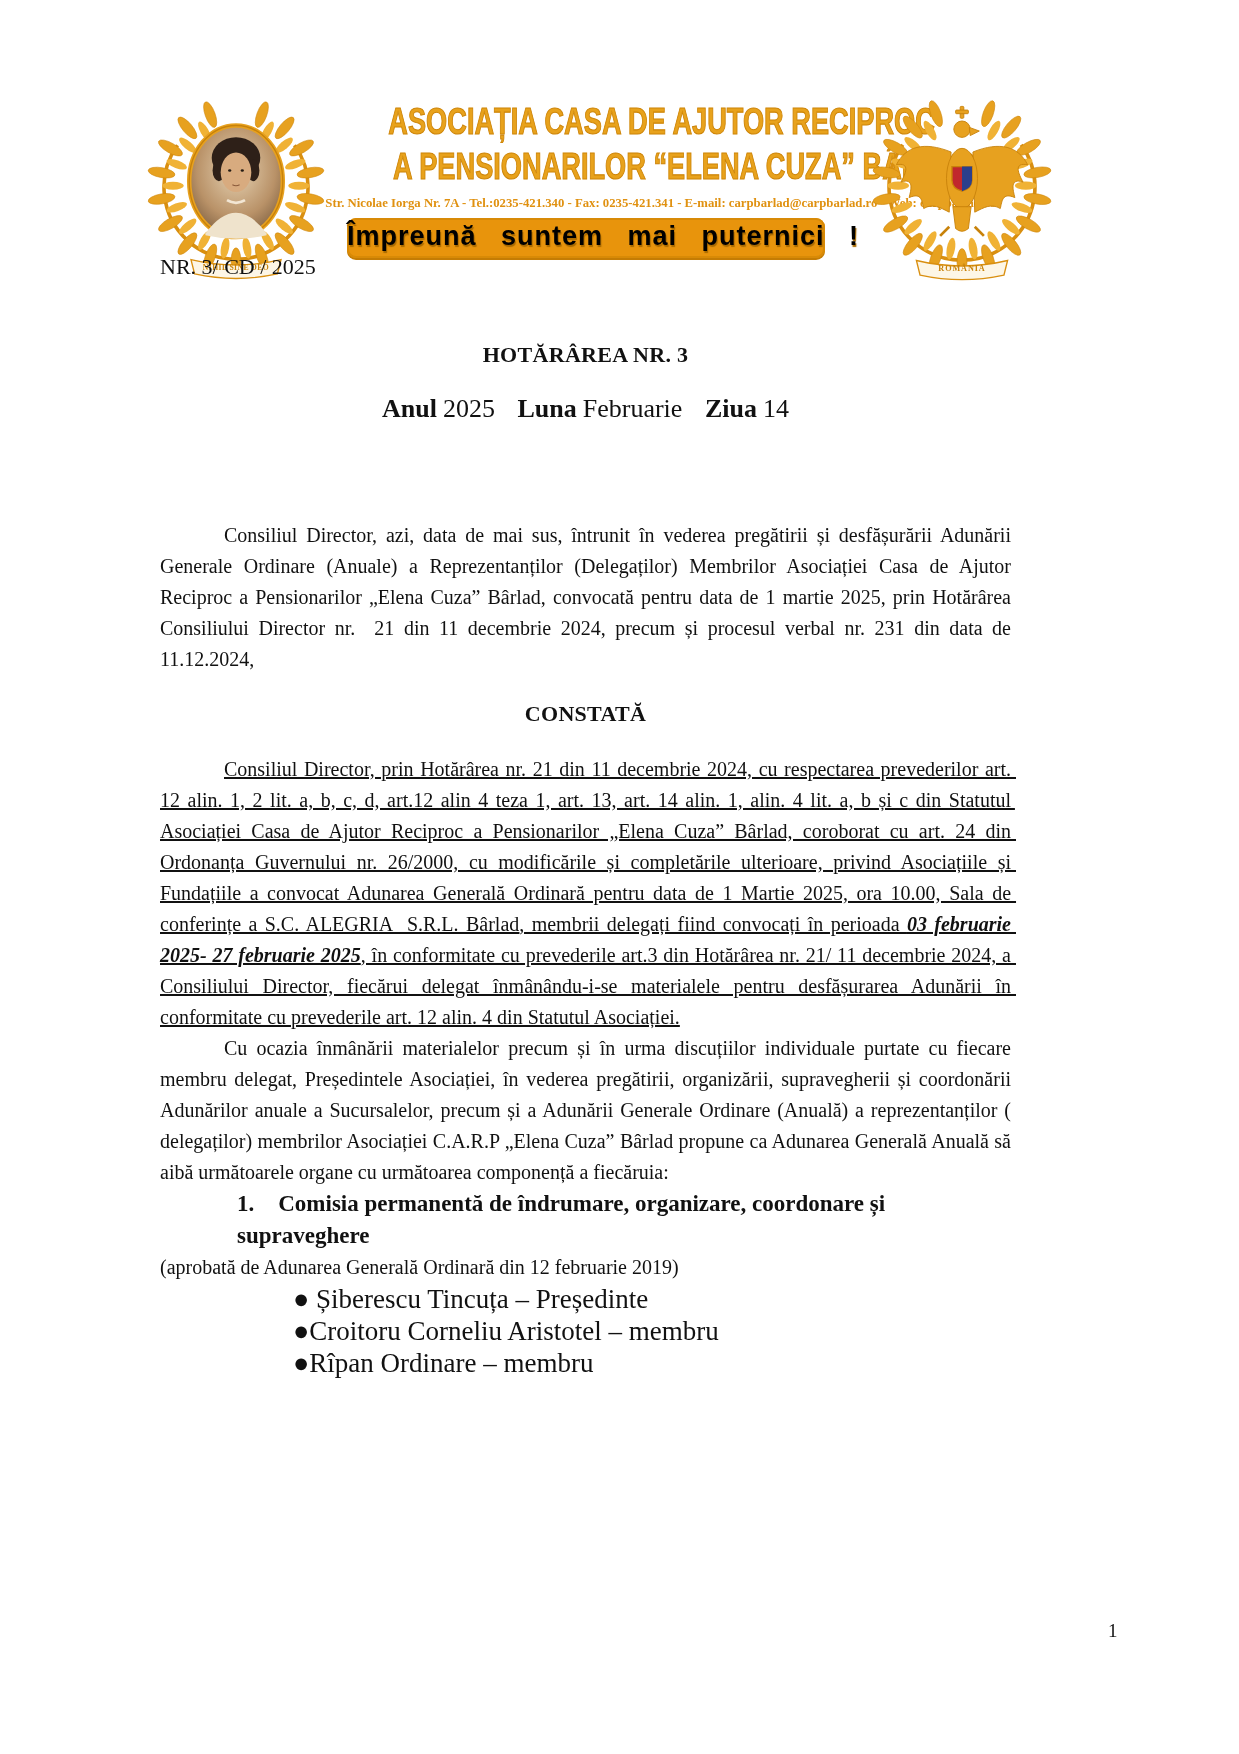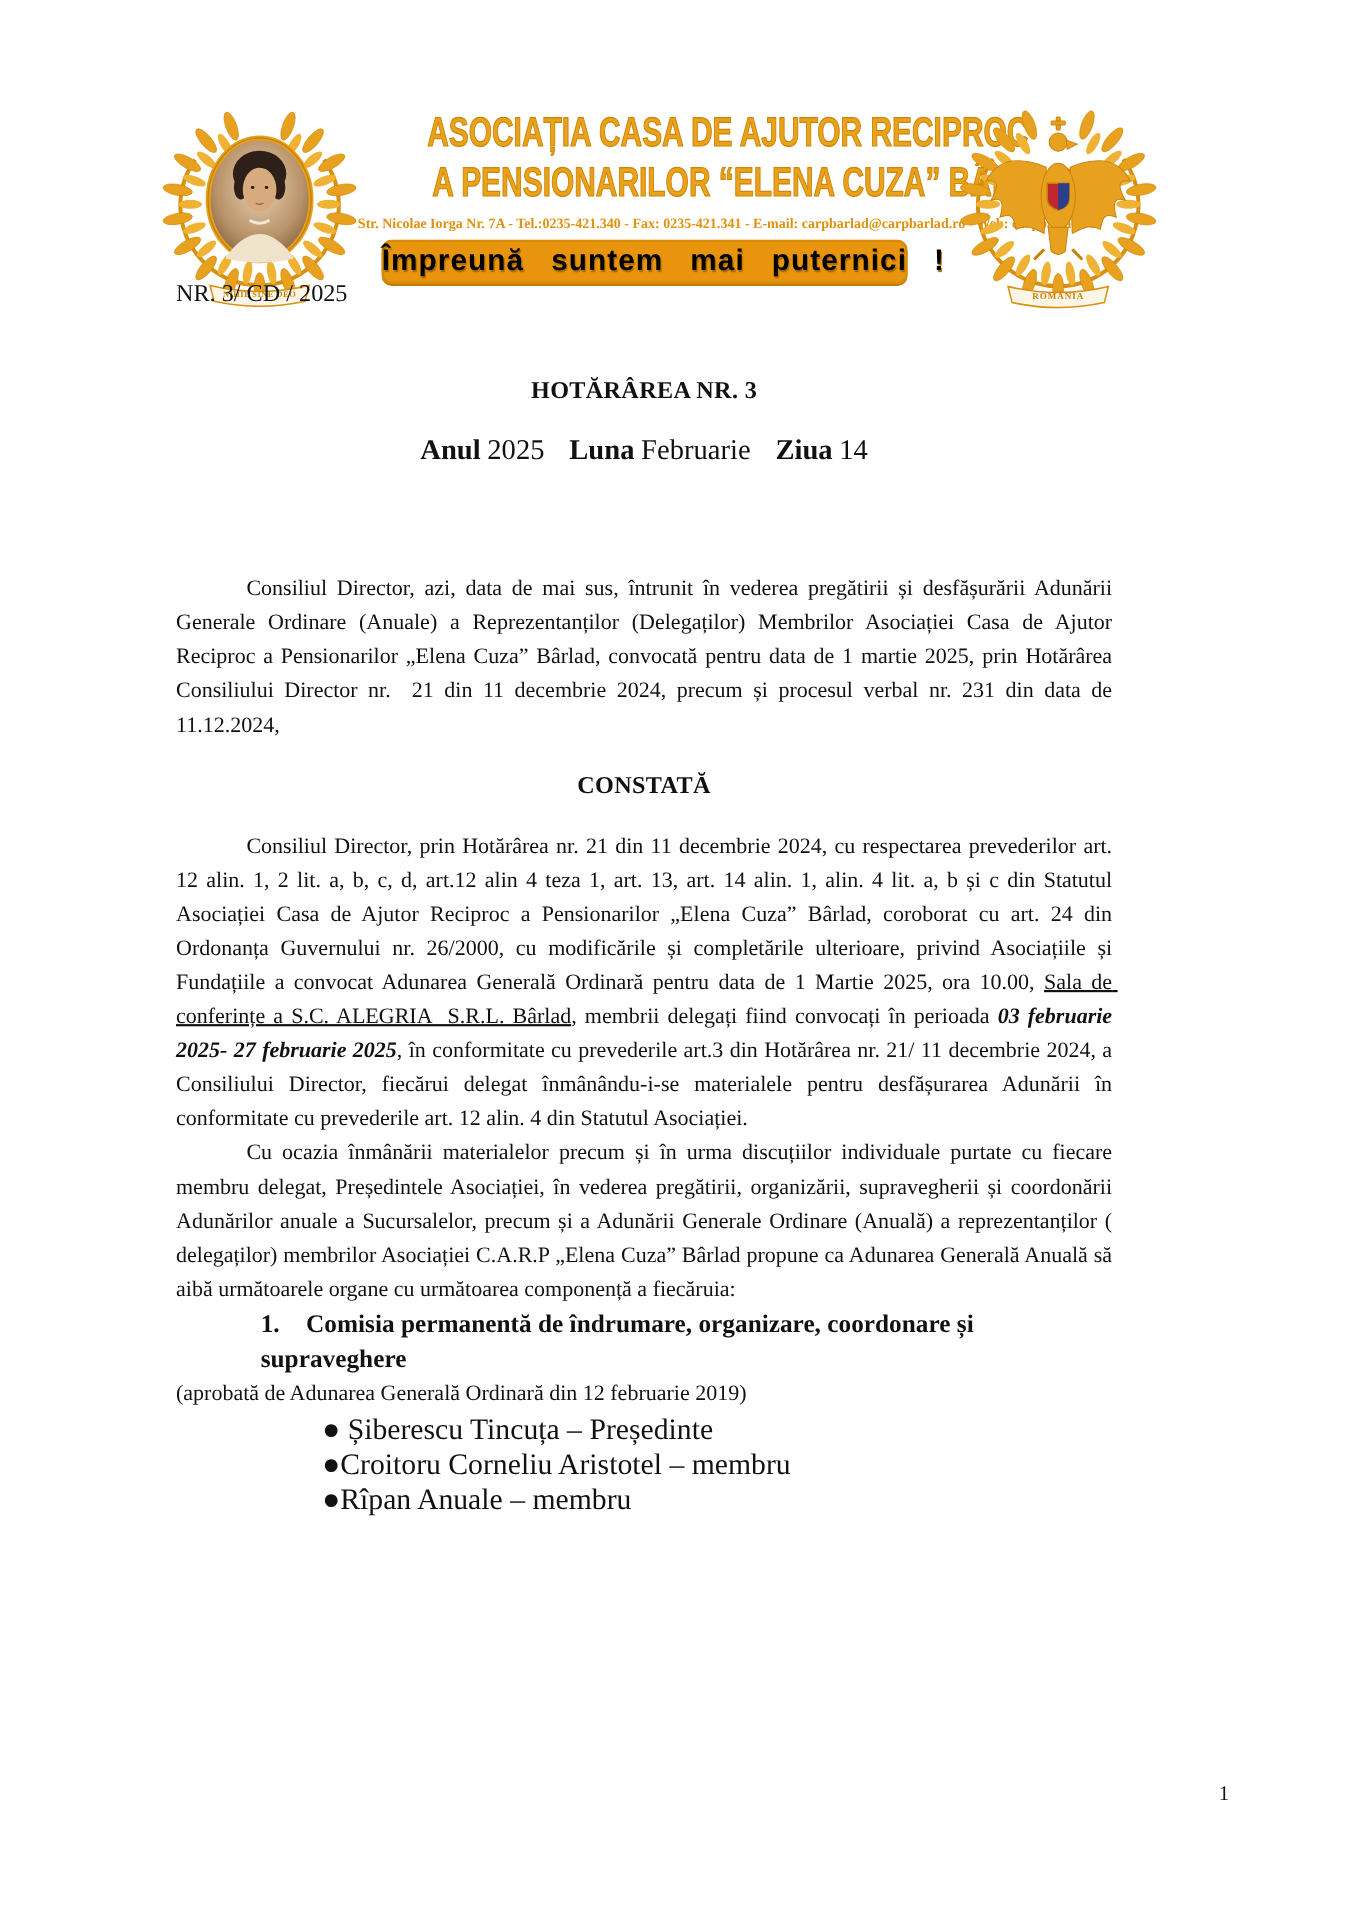--- a/index.html
+++ b/index.html
@@ -35,21 +35,21 @@
   .doc-title{text-align:center;font-weight:bold;font-size:22px;letter-spacing:.3px;margin:0;}
   .date-line{text-align:center;margin-top:26px;font-size:26px;}
   .date-line b{margin-right:6px;}
   .date-line b.g{margin-left:16px;}
   .body-par{
     margin:0;text-align:justify;font-size:20px;line-height:31px;
     text-indent:64px;white-space:pre-wrap;
   }
   #para1{margin-top:96px;}
   .section-heading{text-align:center;font-weight:bold;font-size:22px;margin-top:26px;letter-spacing:.3px;}
-  #para2{margin-top:27px;}
+  #para2{margin-top:27px;text-decoration:underline;}
   #para3{margin-top:0;}
   .u{text-decoration:underline;}
   .bi{font-weight:bold;font-style:italic;}
   .list-head{font-weight:bold;font-size:23px;line-height:32px;padding-left:77px;}
   .list-head .num{margin-right:24px;}
   .list-sub{font-size:20px;line-height:31px;}
   .bullets{padding-left:133px;font-size:27px;line-height:32px;}
   #item2-head{margin-top:32px;}
   .page-number{position:absolute;left:1108px;top:1620px;font-size:19px;}
   svg text{font-family:"Liberation Serif",serif;}
@@ -224,21 +224,21 @@
 
     <p class="body-par" id="para3">Cu ocazia înmânării materialelor precum și în urma discuțiilor individuale purtate cu fiecare membru delegat, Președintele Asociației, în vederea pregătirii, organizării, supravegherii și coordonării Adunărilor anuale a Sucursalelor, precum și a Adunării Generale Ordinare (Anuală) a reprezentanților ( delegaților) membrilor Asociației C.A.R.P „Elena Cuza” Bârlad propune ca Adunarea Generală Anuală să aibă următoarele organe cu următoarea componență a fiecăruia:</p>
 
     <div class="list-head" id="item1-head">
       <span class="num">1.</span><span>Comisia permanentă de îndrumare, organizare, coordonare și supraveghere</span>
     </div>
     <div class="list-sub">(aprobată de Adunarea Generală Ordinară din 12 februarie 2019)</div>
     <div class="bullets">
         <div class="bullet-line">● Șiberescu Tincuța – Președinte</div>
         <div class="bullet-line">●Croitoru Corneliu Aristotel – membru</div>
-        <div class="bullet-line">●Rîpan Anuale – membru</div>
+        <div class="bullet-line">●Rîpan Ordinare – membru</div>
       </div>
 
 
   </div>
 
   <div class="page-number">1</div>
 
 </div>
 
 </body></html>

